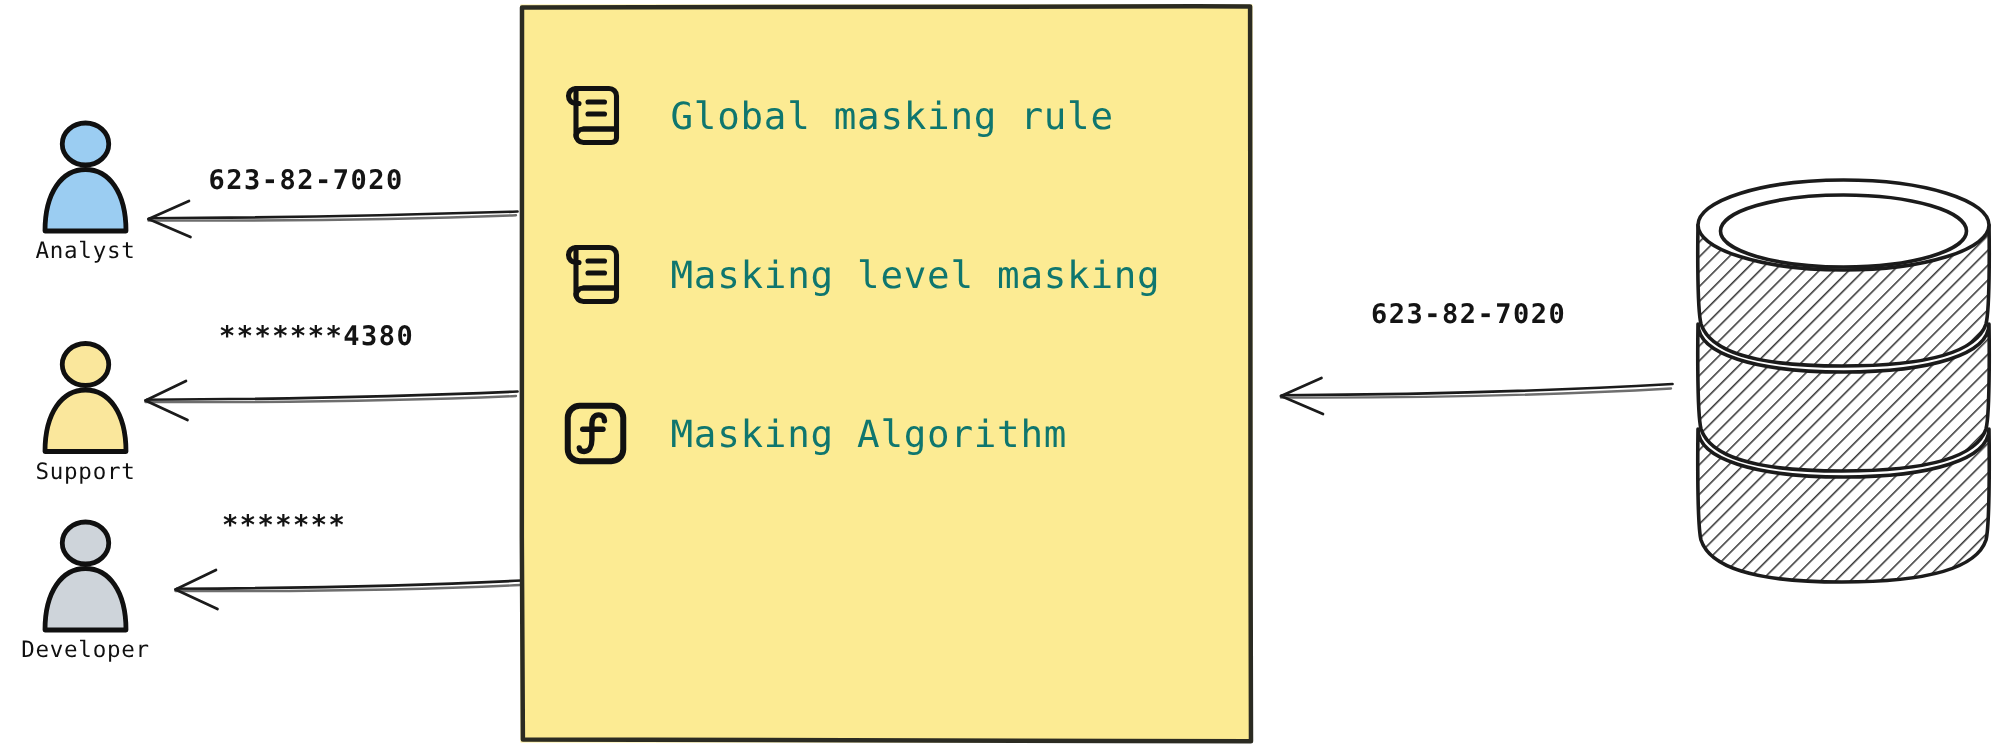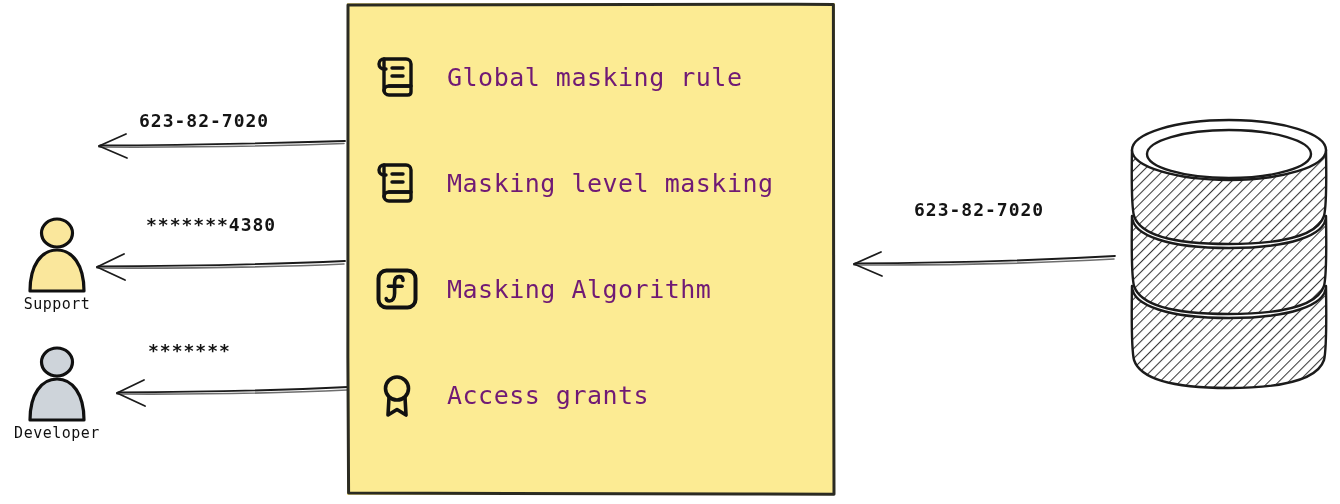--- a/index.html
+++ b/index.html
@@ -95,41 +95,48 @@
   .policy-icon {
     width: 48px;
     height: 48px;
     flex: 0 0 48px;
     display: block;
   }
   .policy-text {
     font-family: "DejaVu Sans Mono", "Liberation Mono", monospace;
     font-size: 25px;
     font-weight: 400;
-    color: #701a75;
+    color: #0f766e;
     letter-spacing: 0.5px;
     white-space: nowrap;
   }
 
   
   #database {
     position: absolute;
     left: 1118px;
     top: 116px;
     width: 222px;
     height: 282px;
   }
 </style>
 </head>
 <body>
 
 <div id="canvas">
 
-
-  <div class="actor" style="left:2px; top:215px;">
+  <div class="actor" style="left:2px; top:78px;">
+    <svg class="actor-figure" viewBox="0 0 72 82">
+      <ellipse cx="36" cy="18" rx="15.5" ry="14" fill="#9BCDF2" stroke="#101010" stroke-width="3.2"></ellipse>
+      <path d="M9 76 C9 50 20.5 35 36 35 C51.5 35 63 50 63 76 Z" fill="#9BCDF2" stroke="#101010" stroke-width="3.2" stroke-linejoin="round"></path>
+    </svg>
+    <div class="actor-label">Analyst</div>
+  </div>
+
+  <div class="actor" style="left:2px; top:225px;">
     <svg class="actor-figure" viewBox="0 0 72 82">
       <ellipse cx="36" cy="18" rx="15.5" ry="14" fill="#FAE79C" stroke="#101010" stroke-width="3.2"></ellipse>
       <path d="M9 76 C9 50 20.5 35 36 35 C51.5 35 63 50 63 76 Z" fill="#FAE79C" stroke="#101010" stroke-width="3.2" stroke-linejoin="round"></path>
     </svg>
     <div class="actor-label">Support</div>
   </div>
 
   <div class="actor" style="left:2px; top:344px;">
     <svg class="actor-figure" viewBox="0 0 72 82">
       <ellipse cx="36" cy="18" rx="15.5" ry="14" fill="#CED4DA" stroke="#101010" stroke-width="3.2"></ellipse>
@@ -200,27 +207,20 @@
       <div class="policy-row">
         <svg class="policy-icon" viewBox="0 0 48 48">
           <rect x="5.5" y="5.5" width="37" height="37" rx="8" ry="8" fill="none" stroke="#111" stroke-width="4"></rect>
           <path d="M30 15.5 C30 13 28.4 11.6 26.2 11.6 C23.2 11.6 21.6 13.8 21.6 17.4
                    L21.6 28.2 C21.6 33 19.6 36 16.4 36 C14.6 36 13.4 35 13.2 33.6" fill="none" stroke="#111" stroke-width="3.6" stroke-linecap="round"></path>
           <line x1="15.5" y1="21.2" x2="29" y2="21.2" stroke="#111" stroke-width="3.6" stroke-linecap="round"></line>
         </svg>
         <span class="policy-text">Masking Algorithm</span>
       </div>
 
-      <div class="policy-row">
-        <svg class="policy-icon" viewBox="0 0 48 48">
-          <circle cx="24" cy="17.5" r="11.5" fill="none" stroke="#111" stroke-width="3.6"></circle>
-          <path d="M16 26.5 L15 44 L24 38.5 L33 44 L32 26.5" fill="none" stroke="#111" stroke-width="3.6" stroke-linejoin="round" stroke-linecap="round"></path>
-        </svg>
-        <span class="policy-text">Access grants</span>
-      </div>
 
     </div>
   </div>
 
   <svg class="arrow" style="left:845px; top:246px;" width="272" height="34" viewBox="0 0 272 34">
     <path d="M270 10 C200 14 120 17 10 17.5" fill="none" stroke="#1b1b1b" stroke-width="1.8" stroke-linecap="round"></path>
     <path d="M269 13 C198 17 118 19.5 9 19" fill="none" stroke="#6e6e6e" stroke-width="1.6" stroke-linecap="round"></path>
     <path d="M9 18 L36 6" fill="none" stroke="#1b1b1b" stroke-width="1.8" stroke-linecap="round"></path>
     <path d="M9 18 L37 30" fill="none" stroke="#1b1b1b" stroke-width="1.8" stroke-linecap="round"></path>
   </svg>

